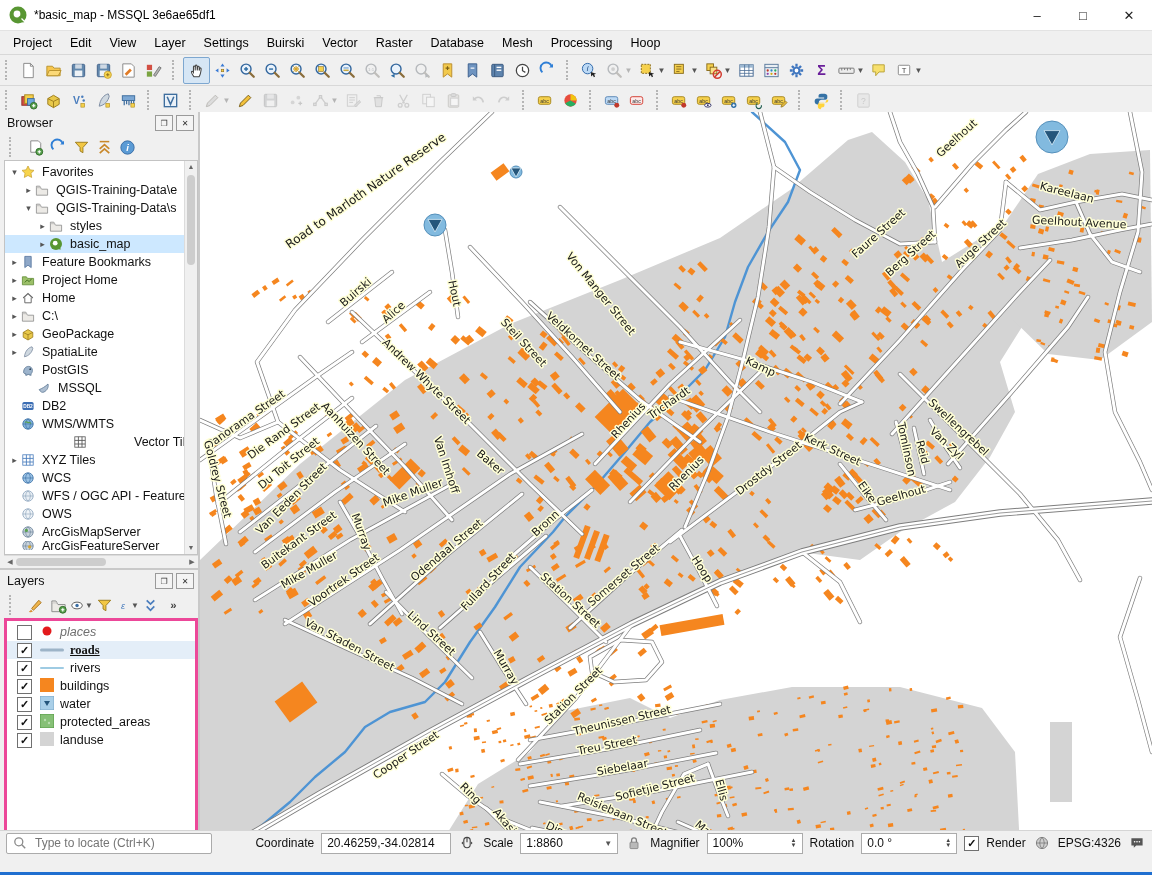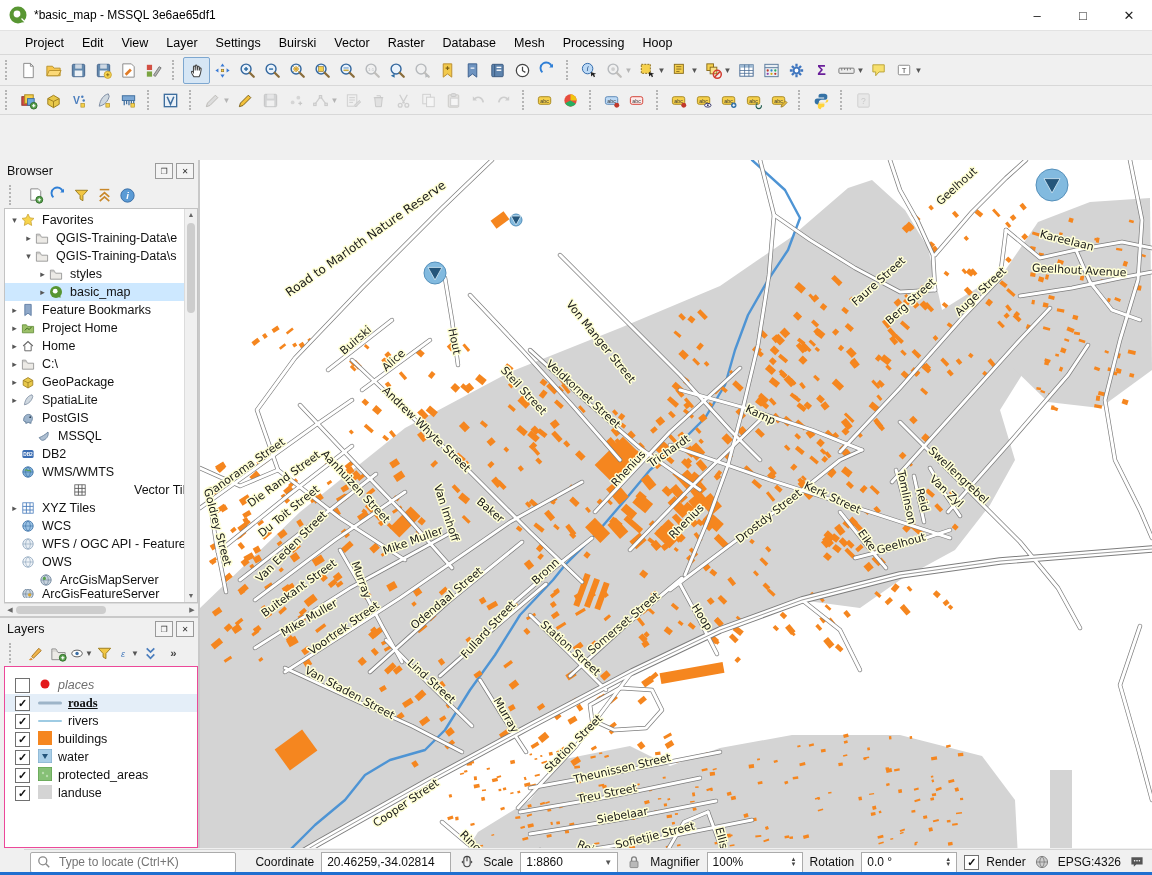--- a/index.html
+++ b/index.html
@@ -5,35 +5,35 @@
   html,body{margin:0;padding:0;background:#888;}
   #app{position:relative;width:1152px;height:875px;background:#f0f0f0;overflow:hidden;
        font-family:"Liberation Sans",sans-serif;font-size:12px;color:#111;}
   
   .titlebar{height:30px;background:#ffffff;display:flex;align-items:center;border-bottom:1px solid #e3e3e3;}
   .titlebar .logo{width:20px;height:20px;margin:0 6px 0 8px;}
   .titlebar .title{flex:0 0 auto;font-size:12px;color:#000;}
   .titlebar .tspacer{flex:1;}
   .winbtn{width:46px;height:30px;display:flex;align-items:center;justify-content:center;font-size:13px;color:#222;}
   
-  .menubar{height:23px;background:#f0f0f0;display:flex;align-items:center;padding-left:16px;border-bottom:1px solid #d8d8d8;}
+  .menubar{height:23px;background:#f0f0f0;display:flex;align-items:center;padding-left:4px;border-bottom:1px solid #d8d8d8;}
   .menu-item{padding:3px 9px;font-size:12.5px;color:#000;}
   
   .toolbar{height:30px;background:#f0f0f0;display:flex;align-items:center;border-bottom:1px solid #d8d8d8;padding-left:2px;}
   .toolbar.second{height:28px;}
   .tb-group{display:flex;align-items:center;margin-right:3px;}
   .tb-handle{width:6px;height:20px;margin:0 3px;border-left:2px dotted #b5b5b5;}
   .tbtn{width:25px;height:25px;display:flex;align-items:center;justify-content:center;border-radius:2px;position:relative;}
   .tbtn.wide{width:33px;}
   .tbtn svg{width:19px;height:19px;}
   .tbtn.active{background:#d6e6f5;border:1px solid #7da7d0;}
   .tbtn.disabled{opacity:.38;filter:grayscale(85%);}
   .dd{font-size:8px;color:#555;margin-left:1px;}
   
-  .workspace{position:absolute;top:112px;left:0;right:0;bottom:27px;display:flex;margin-top:48px;}
+  .workspace{position:absolute;top:112px;left:0;right:0;bottom:27px;display:flex;}
   .panels{width:198px;display:flex;flex-direction:column;background:#f0f0f0;}
   .splitter{width:2px;background:#c9c9c9;}
   .panel{display:flex;flex-direction:column;overflow:hidden;}
   .panel.browser{height:456px;}
   .panel.layerspanel{flex:1;border-top:2px solid #c9c9c9;}
   .panel-head{height:22px;display:flex;align-items:center;padding:0 4px 0 7px;font-size:12.5px;}
   .panel-head .ph-title{flex:1;}
   .ph-btn{width:16px;height:14px;display:flex;align-items:center;justify-content:center;border:1px solid #9a9a9a;background:#f4f4f4;font-size:8px;color:#333;margin-left:3px;}
   .panel-tools{height:26px;display:flex;align-items:center;gap:4px;padding-left:6px;}
   .panel-tools .tbtn{width:23px;height:23px;}
@@ -45,35 +45,35 @@
   .tw-arrow{width:11px;text-align:center;font-size:9px;color:#555;flex:0 0 auto;}
   .tw-icon{width:18px;height:16px;flex:0 0 auto;margin-right:4px;}
   .tw-icon svg{width:16px;height:16px;}
   .vscroll{width:12px;background:#f0f0f0;border-left:1px solid #dcdcdc;display:flex;flex-direction:column;align-items:center;}
   .vscroll .sarrow{height:12px;font-size:7px;color:#666;line-height:12px;}
   .vscroll .thumb{width:8px;height:90px;background:#cdcdcd;border-radius:4px;margin-top:2px;}
   .hscroll{height:12px;background:#f0f0f0;border-top:1px solid #dcdcdc;display:flex;align-items:center;}
   .hscroll .sarrow{width:12px;text-align:center;font-size:7px;color:#666;}
   .hscroll .thumb{height:8px;width:90px;background:#cdcdcd;border-radius:4px;}
   
-  .layers-list{flex:1;margin-left:4px;border:1px solid #ec4899;background:#fff;padding-top:9px;}
+  .layers-list{flex:1;margin-left:4px;border:3px solid #ec4899;background:#fff;padding-top:2px;}
   .layer-row{height:18px;display:flex;align-items:center;padding-left:10px;font-size:12.5px;}
   .layer-row.selected{background:#e4eef8;}
   .cb{width:13px;height:13px;border:1px solid #707070;background:#fff;display:flex;align-items:center;justify-content:center;font-size:11px;font-weight:bold;color:#111;flex:0 0 auto;}
   .lsym{margin:0 6px 0 8px;flex:0 0 auto;}
   .lname{white-space:nowrap;}
   .lname.italic{font-style:italic;color:#6f6f6f;}
   .lname.bold{font-weight:bold;font-family:Liberation Serif, serif;}
   .lname.underline{text-decoration:underline;}
   
   .map-canvas{flex:1;background:#fff;position:relative;overflow:hidden;}
   .map-canvas svg{display:block;}
   
-  .statusbar{position:absolute;left:0;right:0;bottom:1px;height:24px;background:#f0f0f0;border-top:1px solid #d5d5d5;
-             display:flex;align-items:center;gap:7px;padding:0 6px;font-size:12px;white-space:nowrap;margin-left:24px;}
+  .statusbar{position:absolute;left:0;right:0;bottom:20px;height:24px;background:#f0f0f0;border-top:1px solid #d5d5d5;
+             display:flex;align-items:center;gap:7px;padding:0 6px;font-size:12px;white-space:nowrap;}
   .locate{width:196px;height:19px;border:1px solid #ababab;border-radius:2px;background:#fff;display:flex;align-items:center;padding:0 4px;gap:4px;}
   .locate input{border:none;outline:none;flex:1;font-size:12px;color:#888;font-family:"Liberation Sans",sans-serif;background:transparent;}
   .sb-box{height:19px;border:1px solid #ababab;background:#fff;display:flex;align-items:center;padding:0 5px;font-size:12px;}
   .sb-combo{width:86px;justify-content:space-between;}
   .sb-spin{width:84px;justify-content:space-between;}
   .spin-arrows{display:flex;flex-direction:column;font-size:6px;color:#444;line-height:5px;margin-left:4px;}
   .sb-icon{width:18px;height:18px;display:flex;align-items:center;justify-content:center;}
   .sb-icon svg{width:16px;height:16px;}
   .bottom-line{position:absolute;left:0;right:0;bottom:0;height:3px;background:#1f6fd0;}
   .spacer{flex:1;}
@@ -775,21 +775,21 @@
                 <span>WFS / OGC API - Feature</span>
               </div>
               <div class="tree-row" style="padding-left: 4px;">
                 <span class="tw-arrow"></span>
                 <span class="tw-icon"><svg viewBox="0 0 20 20">
                     <circle cx="10" cy="10" r="6.5" fill="#f0f4f8" stroke="#8ba3bc"></circle>
                     <path d="M3.5 10h13M10 3.5a8.5 8.5 0 010 13M10 3.5a8.5 8.5 0 000 13" fill="none" stroke="#8ba3bc" stroke-width=".8"></path>
                   </svg></span>
                 <span>OWS</span>
               </div>
-              <div class="tree-row" style="padding-left: 22px;">
+              <div class="tree-row" style="padding-left: 4px;">
                 <span class="tw-arrow"></span>
                 <span class="tw-icon"><svg viewBox="0 0 20 20">
                     <circle cx="10" cy="10" r="6.5" fill="#c9d4de" stroke="#6b8299"></circle>
                     <path d="M3.5 10h13M10 3.5a8.5 8.5 0 010 13M10 3.5a8.5 8.5 0 000 13" fill="none" stroke="#6b8299" stroke-width=".8"></path>
                     <circle cx="8" cy="8" r="2" fill="#59a14f"></circle>
                   </svg></span>
                 <span>ArcGisMapServer</span>
               </div>
               <div class="tree-row clip" style="padding-left: 4px;">
                 <span class="tw-arrow"></span>

